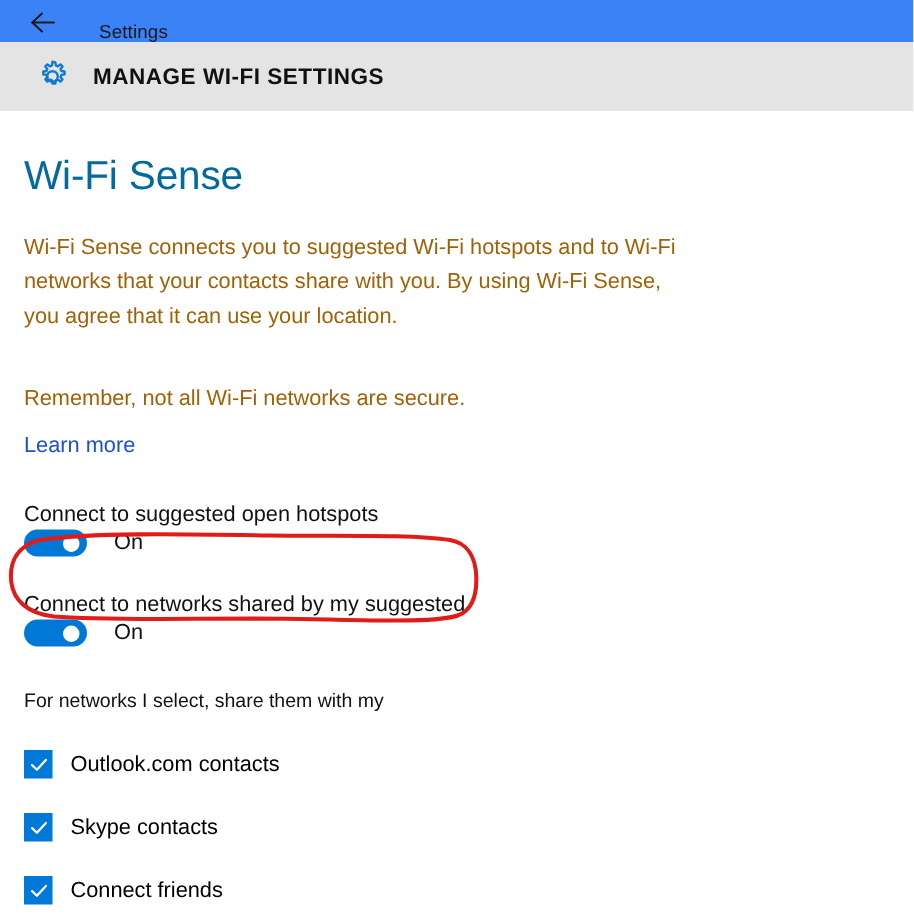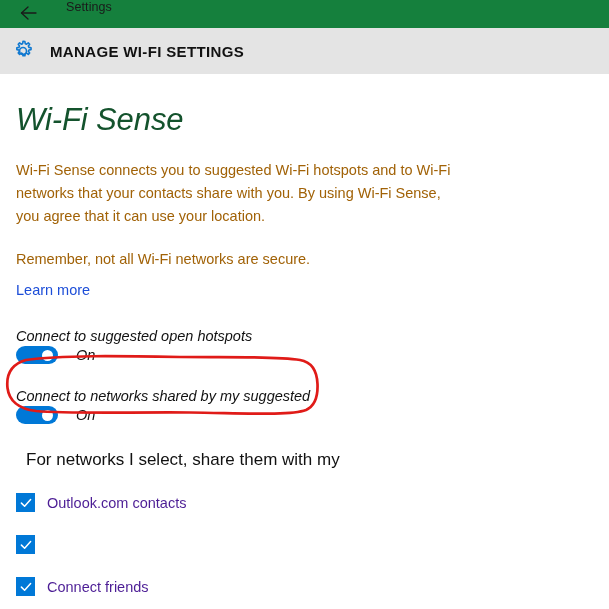--- a/index.html
+++ b/index.html
@@ -12,23 +12,23 @@
     background: #ffffff;
     font-family: "Liberation Sans", sans-serif;
     color: #000000;
     overflow: hidden;
     position: relative;
   }
 
   
   .titlebar {
     height: 28px;
-    background: #15803d;
-    display: flex;
-    align-items: flex-start;
+    background: #3b82f6;
+    display: flex;
+    align-items: flex-end;
     padding: 0 0 0 16px;
     box-sizing: border-box;
   }
   .back-arrow {
     width: 26px;
     height: 26px;
     display: flex;
     align-items: center;
     justify-content: center;
     cursor: default;
@@ -40,21 +40,21 @@
     margin-left: 24px;
     letter-spacing: 0.1px;
   }
 
   
   .header {
     height: 46px;
     background: #e4e4e4;
     display: flex;
     align-items: center;
-    padding-left: 8px;
+    padding-left: 20px;
     box-sizing: border-box;
     text-align: right;
   }
   .gear-icon {
     width: 30px;
     height: 30px;
     display: flex;
     align-items: center;
     justify-content: center;
     flex: 0 0 auto;
@@ -68,51 +68,49 @@
     margin-left: 12px;
     white-space: nowrap;
   }
 
   
   .content {
     padding: 0 16px;
     position: relative;
   }
   .page-title {
-    font-size: 31px;
+    font-size: 27px;
     font-weight: 400;
-    color: #14532d;
+    color: #0369a1;
     margin: 28px 0 0 0;
     letter-spacing: -0.1px;
-    font-style: italic;
   }
   .paragraph {
     font-size: 14.5px;
     line-height: 23px;
     color: #a16207;
     margin: 21px 0 0 0;
     max-width: 452px;
   }
   .paragraph.secondary {
-    margin-top: 20px;
+    margin-top: 32px;
   }
   .link {
     display: inline-block;
     font-size: 14.5px;
     line-height: 20px;
     color: #1d4ed8;
     margin-top: 9px;
     text-decoration: none;
     cursor: pointer;
   }
 
   
   .setting-group {
     margin-top: 26px;
-    font-style: italic;
   }
   .setting-group.tight { margin-top: 22px; }
   .setting-label {
     font-size: 14.5px;
     line-height: 20px;
     color: #111111;
   }
   .toggle-row {
     display: flex;
     align-items: center;
@@ -136,45 +134,44 @@
     right: 5px;
   }
   .toggle-state {
     font-size: 14.5px;
     color: #111111;
     margin-left: 18px;
   }
 
   
   .list-intro {
-    font-size: 17px;
+    font-size: 13px;
     line-height: 20px;
     color: #111111;
     margin-top: 26px;
-    margin-left: 10px;
   }
   .check-row {
     display: flex;
     align-items: center;
     margin-top: 23px;
   }
   .checkbox {
     width: 19px;
     height: 19px;
     background: #0078d7;
     flex: 0 0 auto;
     display: flex;
     align-items: center;
     justify-content: center;
     cursor: pointer;
   }
   .checkbox svg { display: block; }
   .check-label {
     font-size: 14.5px;
-    color: #4c1d95;
+    color: #000000;
     margin-left: 12px;
   }
 
   
   .annotation {
     position: absolute;
     left: 0;
     top: 0;
     width: 609px;
     height: 609px;
@@ -254,20 +251,21 @@
     </div>
     <div class="check-label">Outlook.com contacts</div>
   </div>
 
   <div class="check-row">
     <div class="checkbox">
       <svg width="14" height="14" viewBox="0 0 14 14" aria-hidden="true">
         <path d="M2.4 7.1 L5.6 10.2 L11.6 3.6" stroke="#ffffff" stroke-width="1.5" fill="none" stroke-linecap="round" stroke-linejoin="round"></path>
       </svg>
     </div>
+    <div class="check-label">Skype contacts</div>
   </div>
 
   <div class="check-row">
     <div class="checkbox">
       <svg width="14" height="14" viewBox="0 0 14 14" aria-hidden="true">
         <path d="M2.4 7.1 L5.6 10.2 L11.6 3.6" stroke="#ffffff" stroke-width="1.5" fill="none" stroke-linecap="round" stroke-linejoin="round"></path>
       </svg>
     </div>
     <div class="check-label">Connect friends</div>
   </div>

